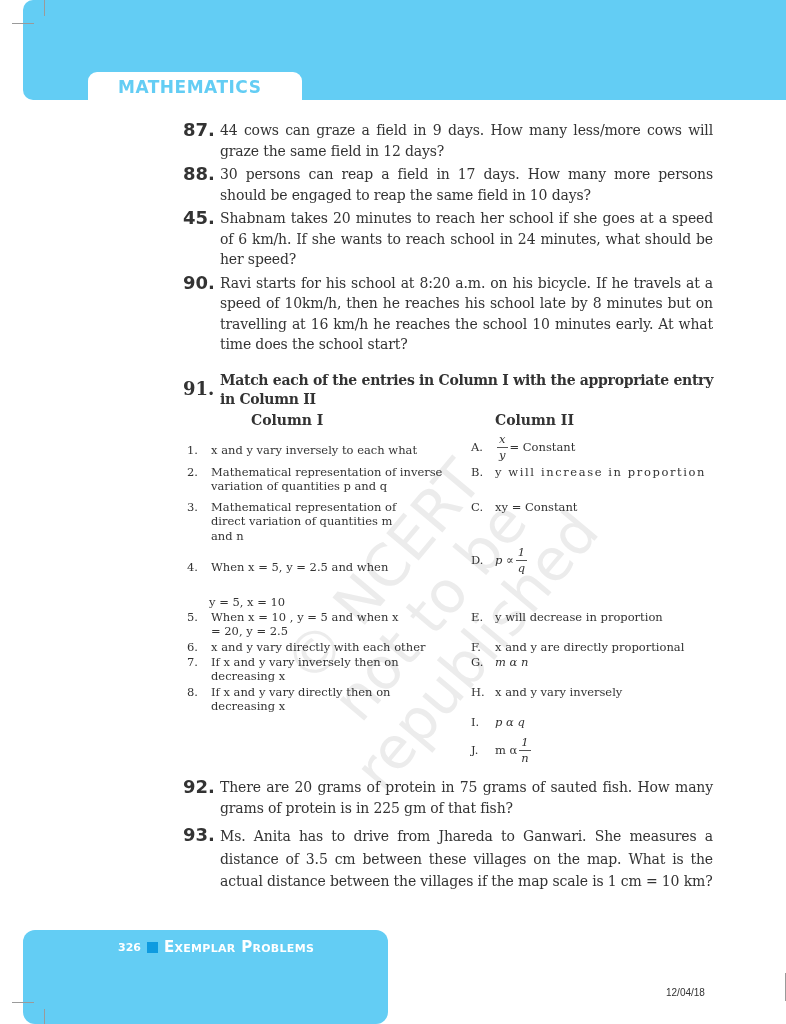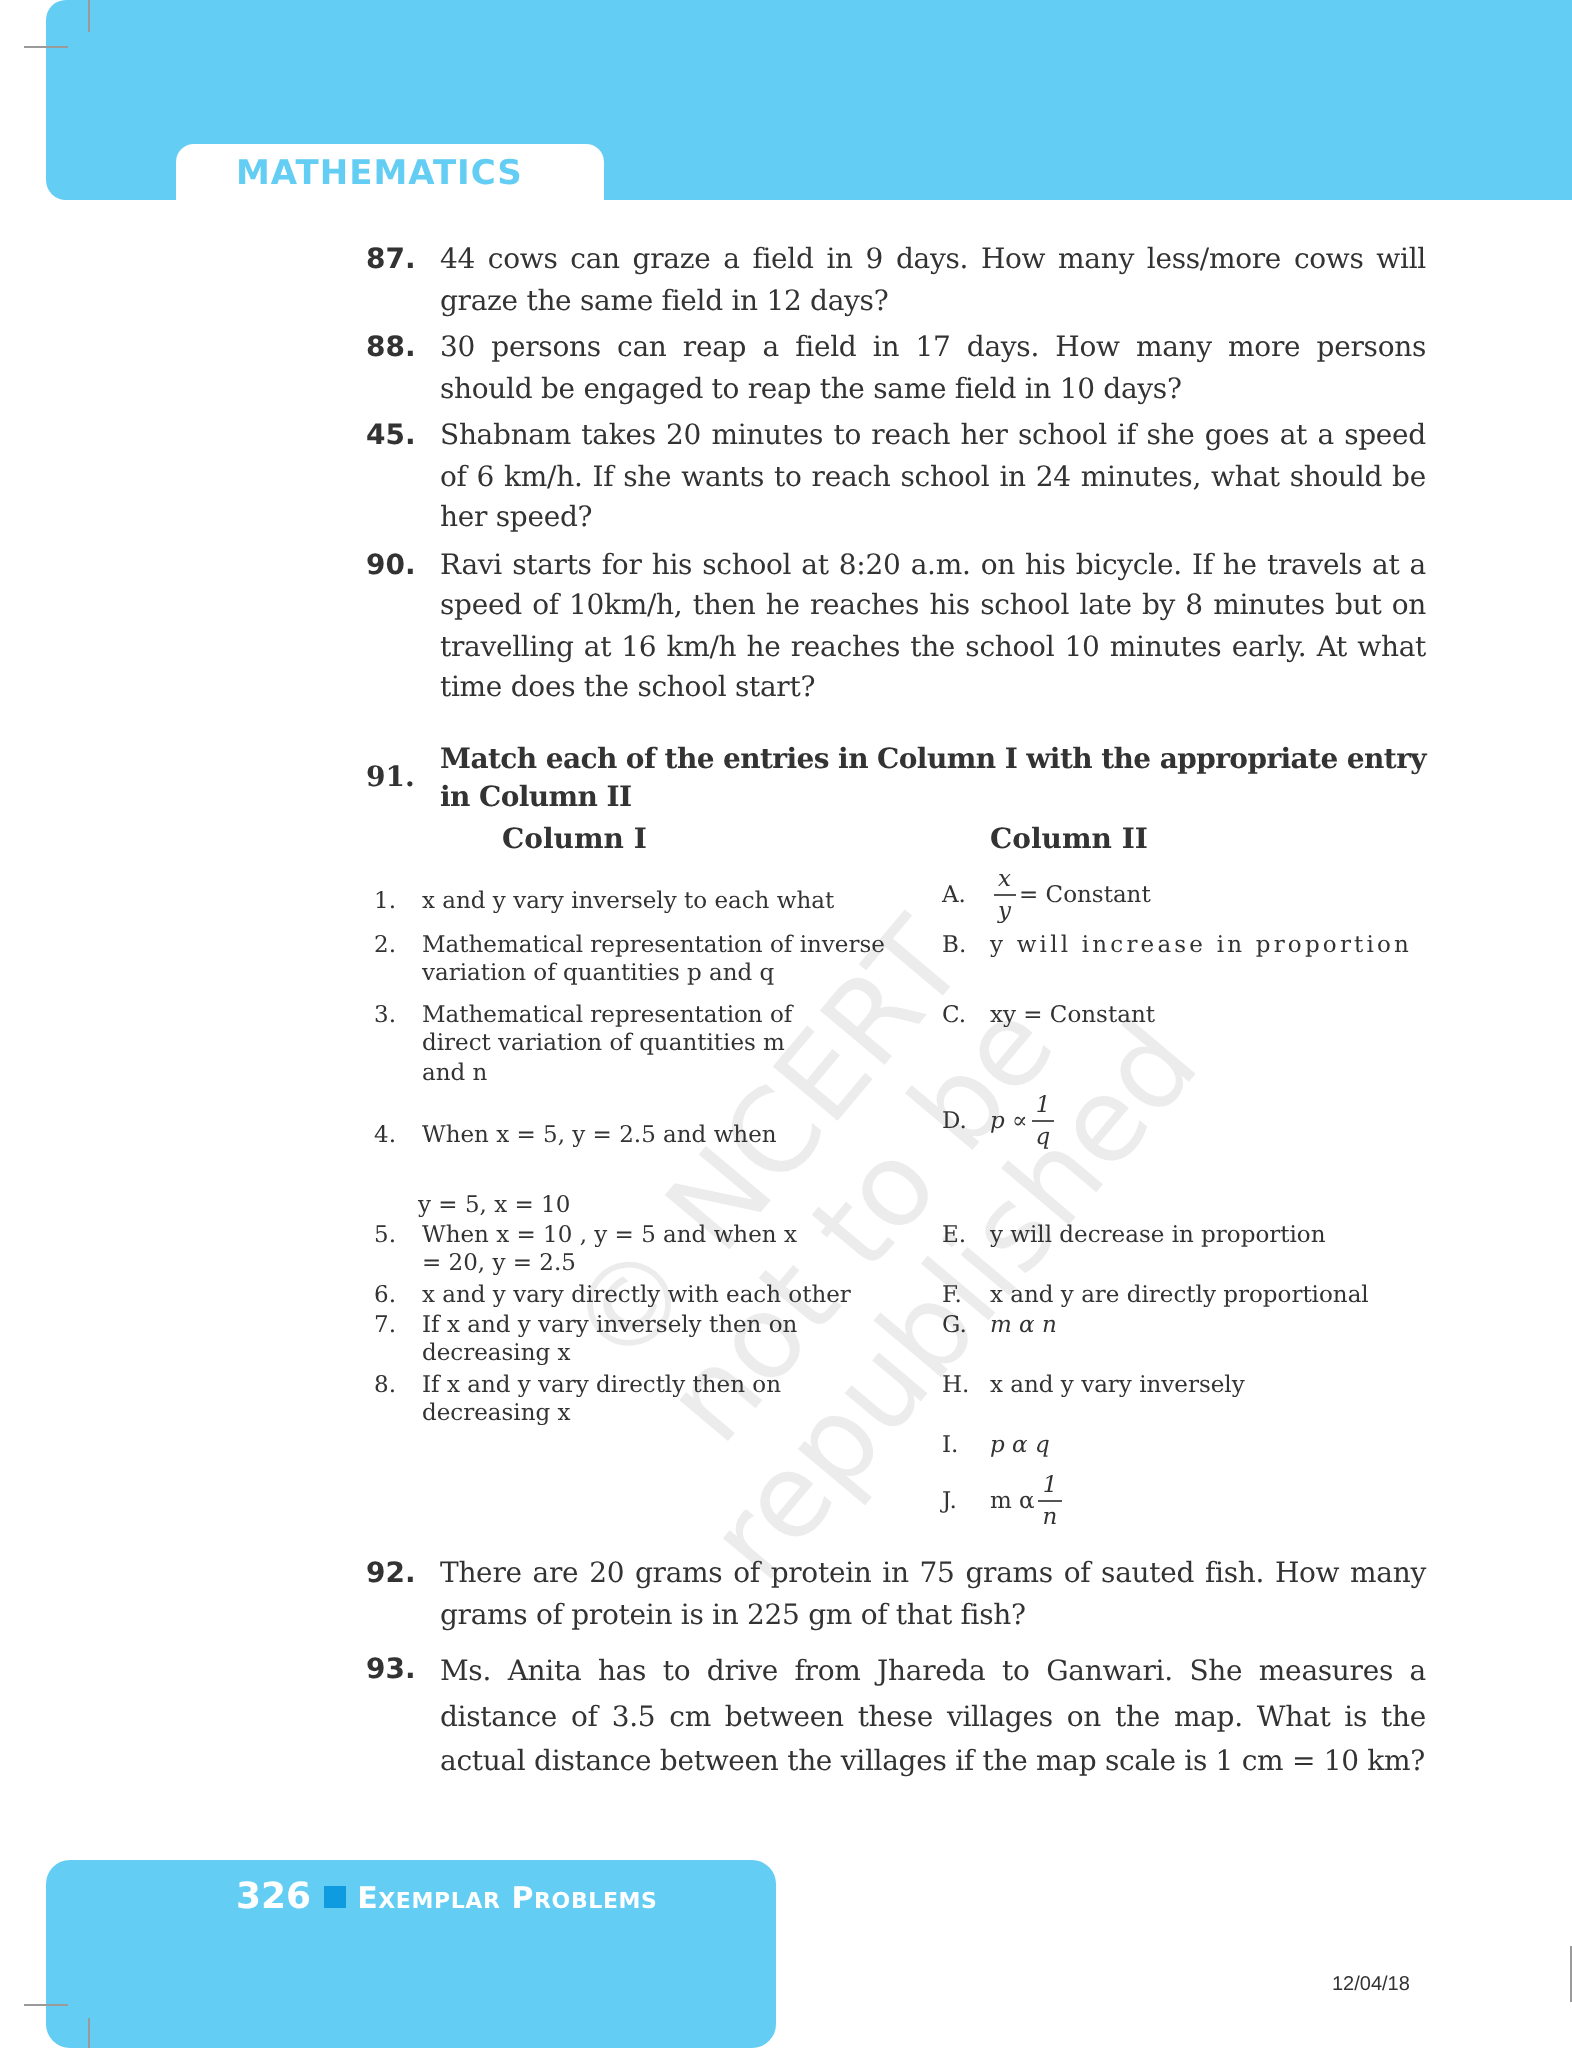--- a/index.html
+++ b/index.html
@@ -25,38 +25,38 @@
     .crop-mark { position: absolute; background: #9a9a9a; }
     .footer-band {
       position: absolute; left: 23px; top: 930px; width: 365px; height: 94px;
       background: #63cdf4; border-radius: 12px;
     }
     .footer-text {
       position: absolute; left: 118px; top: 938px; color: #ffffff;
       font-family: "DejaVu Sans", sans-serif; font-weight: bold;
       display: flex; align-items: center; gap: 6px;
     }
-    .footer-text .pg { font-size: 18px; }
+    .footer-text .pg { font-size: 11px; }
     .footer-text .sq { width: 11px; height: 11px; background: #0e9be0; display: inline-block; }
     .footer-text .bk { font-size: 15px; font-variant: small-caps; letter-spacing: 0.3px; }
     .date {
       position: absolute; left: 666px; top: 987px;
       font-family: "Liberation Sans", sans-serif; font-size: 10px; color: #333;
     }
     .watermark {
       position: absolute; left: 150px; top: 520px; width: 560px;
       transform: rotate(-50deg); transform-origin: center;
       font-family: "DejaVu Sans", sans-serif; font-size: 58px; color: #ececec;
       line-height: 1.05; text-align: center; pointer-events: none; z-index: 0;
     }
     .content { position: absolute; left: 183px; top: 120px; width: 530px; z-index: 1; }
     .q { display: flex; margin-bottom: 3px; }
     .q .num {
       width: 37px; flex: none; font-family: "DejaVu Sans", sans-serif;
-      font-weight: bold; font-size: 14px; line-height: 20.5px; color: #333;
+      font-weight: bold; font-size: 18px; line-height: 20.5px; color: #333;
     }
     .q .txt {
       flex: 1; font-size: 14px; line-height: 20.5px; text-align: justify;
       letter-spacing: -0.15px;
     }
     .q91 { margin-top: 16px; align-items: center; }
     .q91 .num { font-family: "DejaVu Serif", serif; }
     .q91 .txt { font-weight: bold; line-height: 19px; letter-spacing: -0.3px; }
     .colhead {
       display: flex; font-weight: bold; font-size: 14px; margin-top: 1px; height: 20px;

